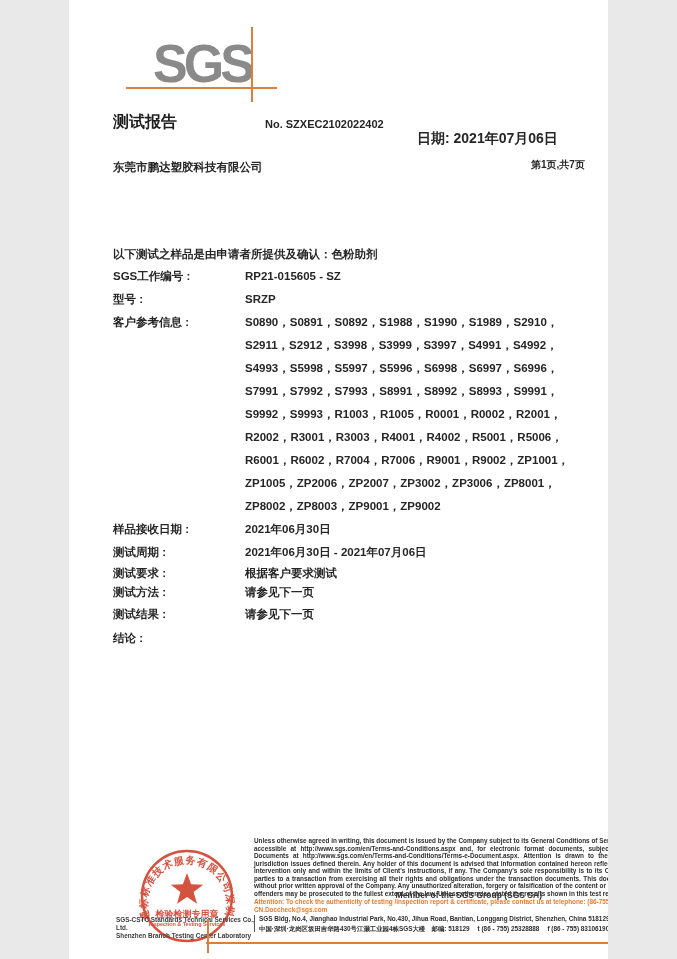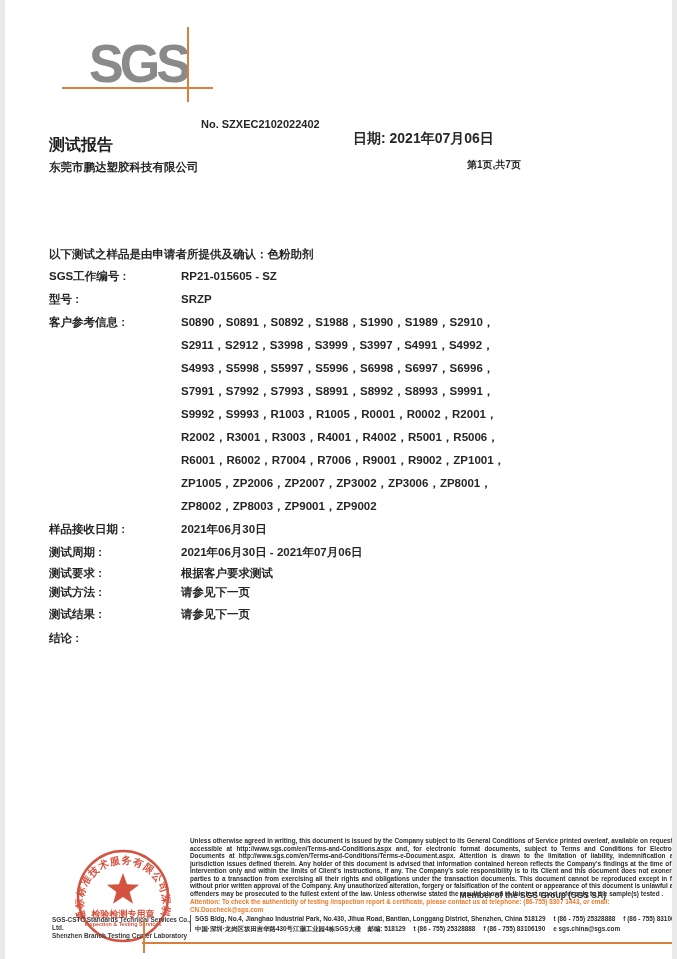--- a/index.html
+++ b/index.html
@@ -1,30 +1,30 @@
 <!DOCTYPE html>
 <html><head>
 <meta charset="utf-8">
 <style>
   html,body{margin:0;padding:0;background:#e9e9e9;}
   .page{
-    position:relative;width:667px;height:959px;background:#ffffff;
+    position:relative;width:539px;height:959px;background:#ffffff;
     margin:0 auto;overflow:hidden;
     font-family:"Liberation Sans","DejaVu Sans",sans-serif;
     color:#262626;
   }
   
   .logo-text{
     position:absolute;left:84px;top:40px;height:48px;line-height:48px;
     font-size:52px;font-weight:800;letter-spacing:-4px;color:#8a8a8a;
     transform:scaleY(1.04);transform-origin:bottom left;
   }
   .logo-hline{position:absolute;left:57px;top:87px;width:151px;height:2px;background:#d8813e;}
   .logo-vline{position:absolute;left:182px;top:27px;width:2px;height:75px;background:#d8813e;}
-  .doc-title{position:absolute;left:44px;top:112px;font-size:16px;font-weight:bold;color:#1f1f1f;margin-top:23px;}
+  .doc-title{position:absolute;left:44px;top:112px;font-size:16px;font-weight:bold;color:#1f1f1f;}
   .report-no{position:absolute;left:196px;top:118px;font-size:11px;font-weight:600;}
   .report-date{position:absolute;left:348px;top:118px;font-size:14px;font-weight:700;margin-top:12px;}
   .report-page{position:absolute;left:462px;top:118px;font-size:10px;font-weight:700;margin-top:40px;}
   
   .b{font-size:11.5px;font-weight:600;line-height:15px;white-space:nowrap;}
   .applicant-name{position:absolute;left:44px;top:160px;}
   .applicant-address{position:absolute;left:44px;top:183px;}
   .intro{position:absolute;left:44px;top:247px;}
   .row{position:absolute;left:0;width:677px;}
   .row .lbl{position:absolute;left:44px;top:0;}

